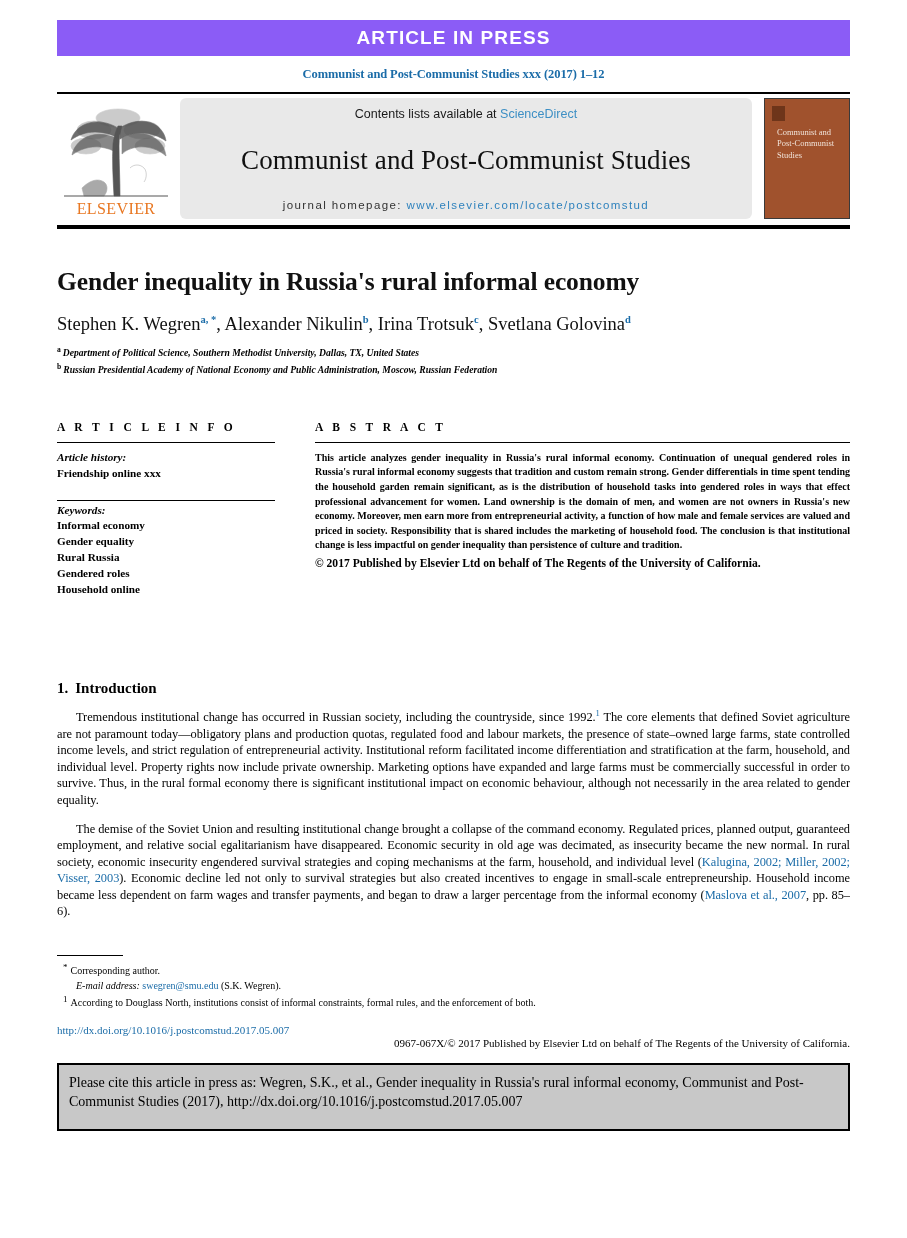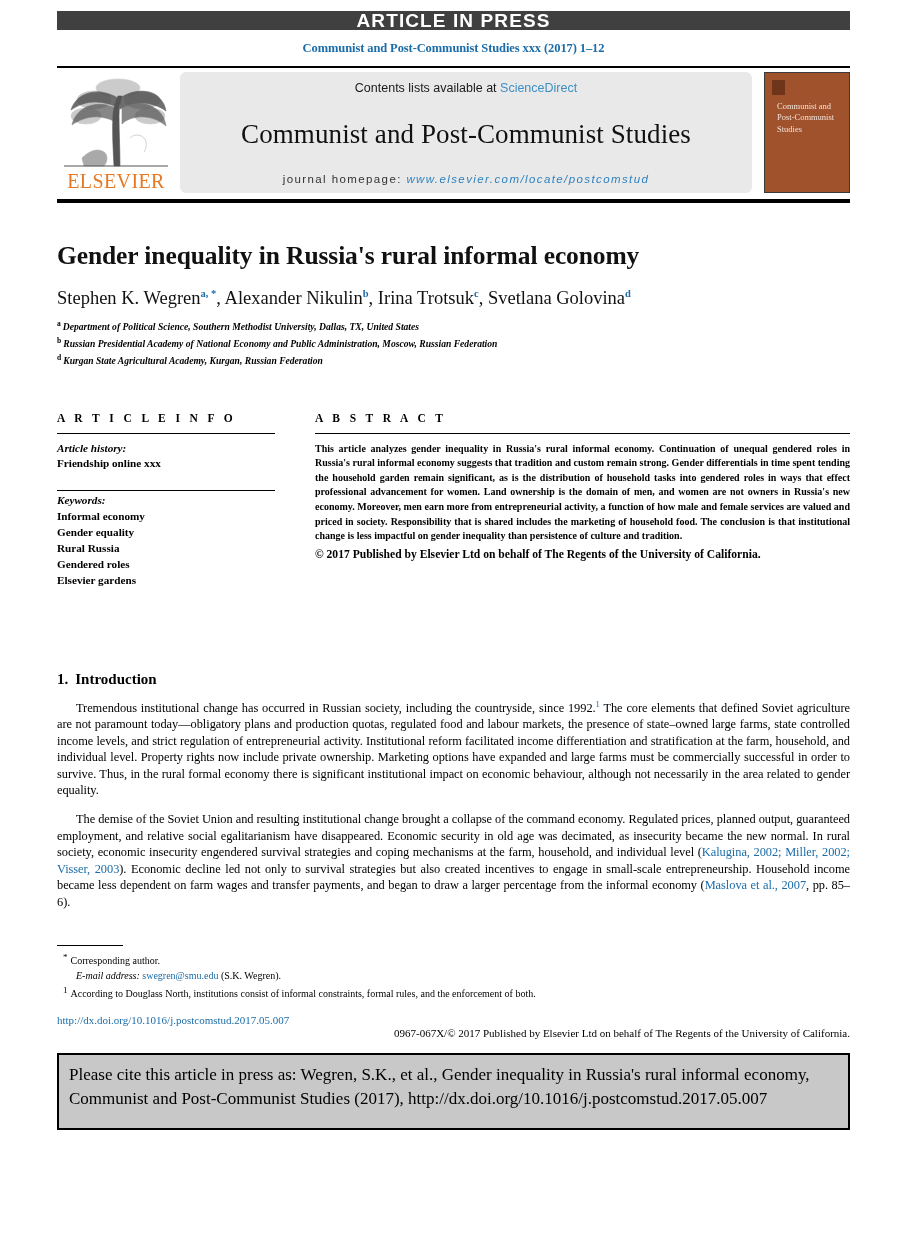--- a/index.html
+++ b/index.html
@@ -18,23 +18,23 @@
   .page {
     position: relative;
     width: 907px;
     height: 1238px;
     box-sizing: border-box;
     padding: 0 57px;
   }
 
   
   .aip-banner {
-    margin-top: 11px;
-    height: 19px;
-    background: #404040;
+    margin-top: 20px;
+    height: 36px;
+    background: #8b5cf6;
     display: flex;
     align-items: center;
     justify-content: center;
   }
   .aip-banner-text {
     font-family: "Liberation Sans", "DejaVu Sans", sans-serif;
     font-weight: bold;
     font-size: 19px;
     letter-spacing: 1.1px;
     color: #ffffff;
@@ -66,21 +66,21 @@
     flex: 0 0 118px;
     display: flex;
     flex-direction: column;
     align-items: center;
     justify-content: flex-end;
     padding-bottom: 2px;
   }
   .tree-svg { display:block; }
   .elsevier-word {
     font-family: "Liberation Serif", serif;
-    font-size: 20px;
+    font-size: 16px;
     letter-spacing: 0.4px;
     color: #e87722;
     line-height: 1;
     margin-top: 1px;
   }
   .jhead-center {
     flex: 1 1 auto;
     background: #e9e9e9;
     display: flex;
     flex-direction: column;
@@ -103,21 +103,21 @@
     color: #111;
     letter-spacing: 0.1px;
   }
   .homepage-line {
     text-align: center;
     font-family: "Liberation Sans", "DejaVu Sans", sans-serif;
     font-size: 11.5px;
     letter-spacing: 1.4px;
     color: #333;
   }
-  .homepage-line .hp-url { color: #2f82bd; font-style: italic; }
+  .homepage-line .hp-url { color: #2f82bd; }
   .cover-thumb {
     flex: 0 0 86px;
     width: 86px;
     margin-left: 12px;
     background: #a0522d;
     border: 1px solid #3a3a3a;
     box-sizing: border-box;
     position: relative;
   }
   .cover-mini-logo {
@@ -274,21 +274,21 @@
     margin-top: 1px;
     text-align: right;
   }
 
   
   .cite-box {
     margin-top: 14px;
     border: 2px solid #000;
     background: #c8c8c8;
     padding: 8px 10px 18px 10px;
-    font-size: 17px;
+    font-size: 14px;
     line-height: 1.38;
   }
 </style>
 </head>
 <body>
 
 <div class="page">
 
   <div class="aip-banner">
     <span class="aip-banner-text">ARTICLE IN PRESS</span>
@@ -343,40 +343,39 @@
 
   <h1 class="art-title">Gender inequality in Russia's rural informal economy</h1>
 
   <div class="authors">
     <span>Stephen K. Wegren</span><span class="aff-mark">a, *</span><span>, </span><span>Alexander Nikulin</span><span class="aff-mark">b</span><span>, </span><span>Irina Trotsuk</span><span class="aff-mark">c</span><span>, </span><span>Svetlana Golovina</span><span class="aff-mark">d</span>
   </div>
 
   <div class="affils">
     <div><span class="amk">a</span><span>Department of Political Science, Southern Methodist University, Dallas, TX, United States</span></div>
     <div><span class="amk">b</span><span>Russian Presidential Academy of National Economy and Public Administration, Moscow, Russian Federation</span></div>
-    <div><span class="amk">d</span><span>Kurgan State Agricultural Academy, Kurgan, Russian Federation</span></div>
   </div>
 
   <div class="info-abstract">
 
     <div class="col-info">
       <div class="sec-label">A R T I C L E  I N F O</div>
       <div class="hr-thin"></div>
       <div class="info-block">
         <div class="it">Article history:</div>
         <div>Friendship online xxx</div>
       </div>
       <div class="hr-thin" style="margin-top:18px;"></div>
       <div class="info-block kw-list">
         <div class="it">Keywords:</div>
         <div>Informal economy</div>
         <div>Gender equality</div>
         <div>Rural Russia</div>
         <div>Gendered roles</div>
-        <div>Elsevier gardens</div>
+        <div>Household online</div>
       </div>
     </div>
 
     <div class="col-abstract">
       <div class="sec-label">A B S T R A C T</div>
       <div class="hr-thin"></div>
       <div class="abstract-body">This article analyzes gender inequality in Russia's rural informal economy. Continuation of unequal gendered roles in Russia's rural informal economy suggests that tradition and custom remain strong. Gender differentials in time spent tending the household garden remain significant, as is the distribution of household tasks into gendered roles in ways that effect professional advancement for women. Land ownership is the domain of men, and women are not owners in Russia's new economy. Moreover, men earn more from entrepreneurial activity, a function of how male and female services are valued and priced in society. Responsibility that is shared includes the marketing of household food. The conclusion is that institutional change is less impactful on gender inequality than persistence of culture and tradition.</div>
       <div class="abstract-copy">© 2017 Published by Elsevier Ltd on behalf of The Regents of the University of California.</div>
     </div>
   </div>

